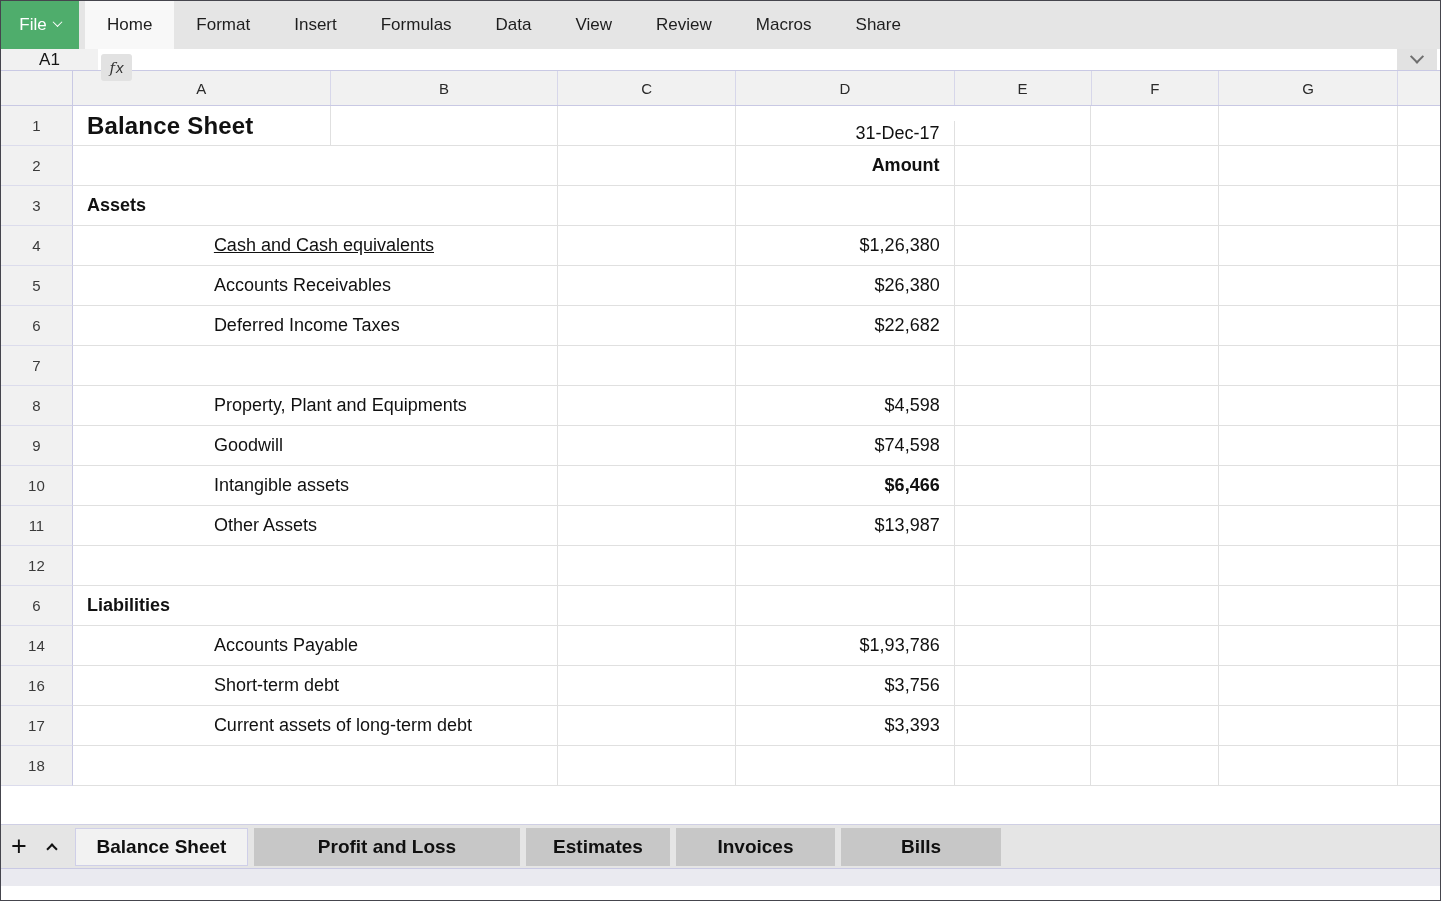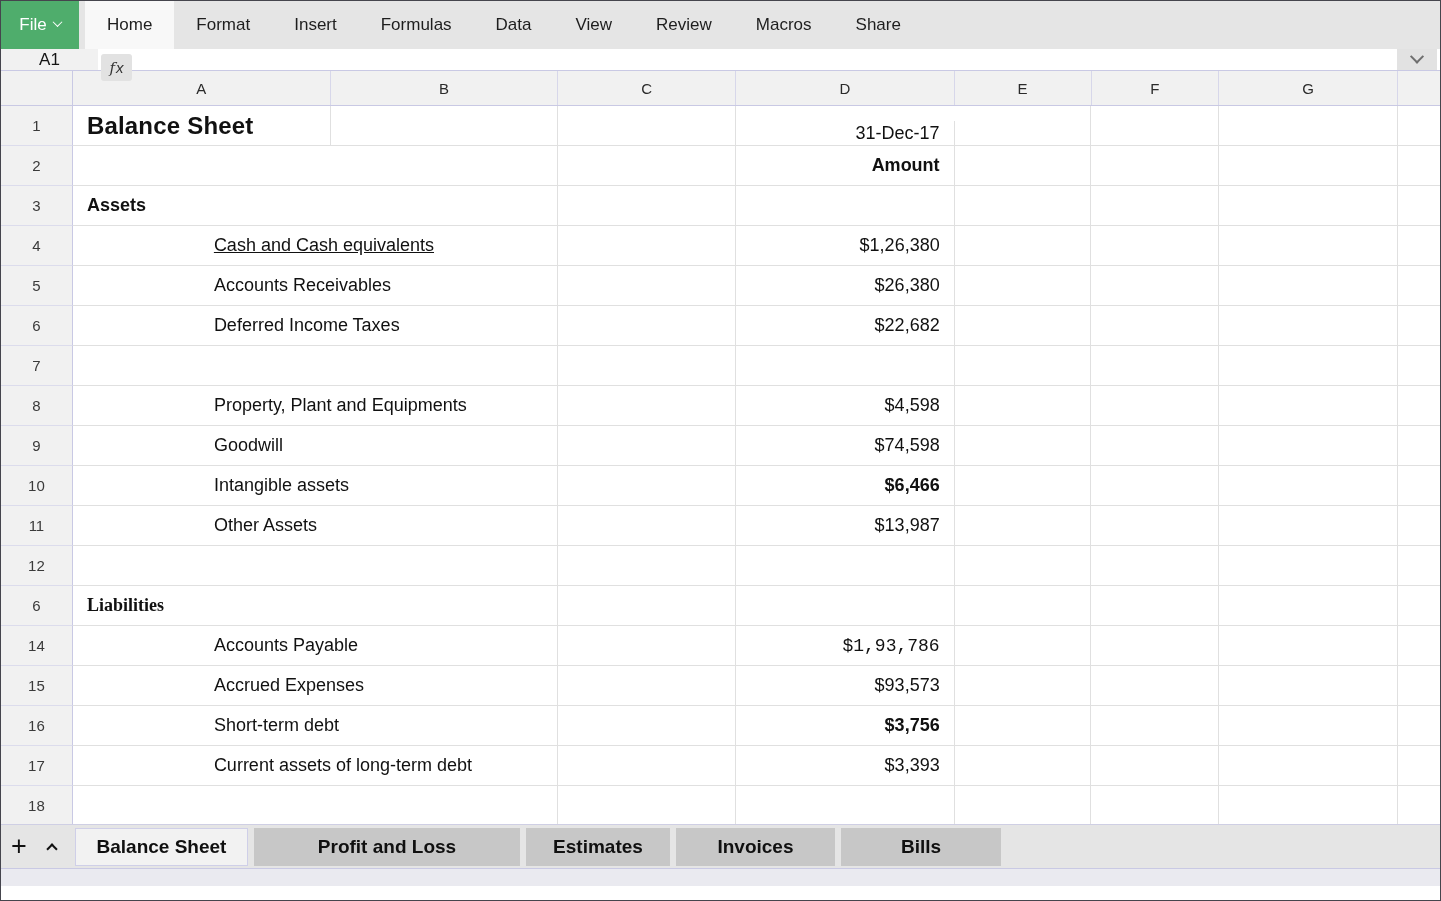--- a/index.html
+++ b/index.html
@@ -281,53 +281,43 @@
         <div class="cell" style="width: 486px;"></div>
         <div class="cell" style="width: 178px;"></div>
         <div class="cell t-right" style="width: 219px;"></div>
         <div class="cell" style="width: 137px;"></div>
         <div class="cell" style="width: 128px;"></div>
         <div class="cell" style="width: 179px;"></div>
         <div class="cell no-r" style="width: 42px;"></div>
       </div>
       <div class="g-row">
         <div class="row-num">6</div>
-        <div class="cell t-bold" style="width: 486px; font-family: Liberation Serif, serif;">Liabilities</div>
+        <div class="cell t-bold" style="width: 486px;">Liabilities</div>
         <div class="cell" style="width: 178px;"></div>
         <div class="cell t-right" style="width: 219px;"></div>
         <div class="cell" style="width: 137px;"></div>
         <div class="cell" style="width: 128px;"></div>
         <div class="cell" style="width: 179px;"></div>
         <div class="cell no-r" style="width: 42px;"></div>
       </div>
       <div class="g-row">
         <div class="row-num">14</div>
         <div class="cell t-indent" style="width: 486px;">Accounts Payable</div>
         <div class="cell" style="width: 178px;"></div>
-        <div class="cell t-right" style="width: 219px; font-family: Liberation Mono, monospace;">$1,93,786</div>
-        <div class="cell" style="width: 137px;"></div>
-        <div class="cell" style="width: 128px;"></div>
-        <div class="cell" style="width: 179px;"></div>
-        <div class="cell no-r" style="width: 42px;"></div>
-      </div>
-      <div class="g-row">
-        <div class="row-num">15</div>
-        <div class="cell t-indent" style="width: 486px;">Accrued Expenses</div>
-        <div class="cell" style="width: 178px;"></div>
-        <div class="cell t-right" style="width: 219px;">$93,573</div>
+        <div class="cell t-right" style="width: 219px;">$1,93,786</div>
         <div class="cell" style="width: 137px;"></div>
         <div class="cell" style="width: 128px;"></div>
         <div class="cell" style="width: 179px;"></div>
         <div class="cell no-r" style="width: 42px;"></div>
       </div>
       <div class="g-row">
         <div class="row-num">16</div>
         <div class="cell t-indent" style="width: 486px;">Short-term debt</div>
         <div class="cell" style="width: 178px;"></div>
-        <div class="cell t-right" style="width: 219px; font-weight: bold;">$3,756</div>
+        <div class="cell t-right" style="width: 219px;">$3,756</div>
         <div class="cell" style="width: 137px;"></div>
         <div class="cell" style="width: 128px;"></div>
         <div class="cell" style="width: 179px;"></div>
         <div class="cell no-r" style="width: 42px;"></div>
       </div>
       <div class="g-row">
         <div class="row-num">17</div>
         <div class="cell t-indent" style="width: 486px;">Current assets of long-term debt</div>
         <div class="cell" style="width: 178px;"></div>
         <div class="cell t-right" style="width: 219px;">$3,393</div>

